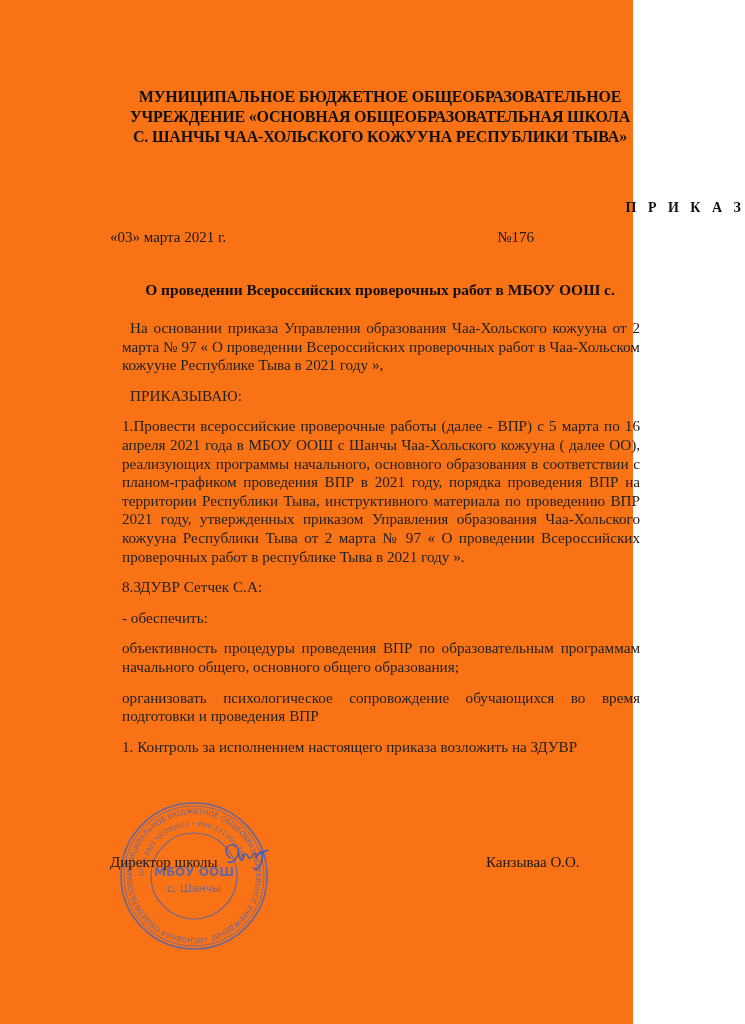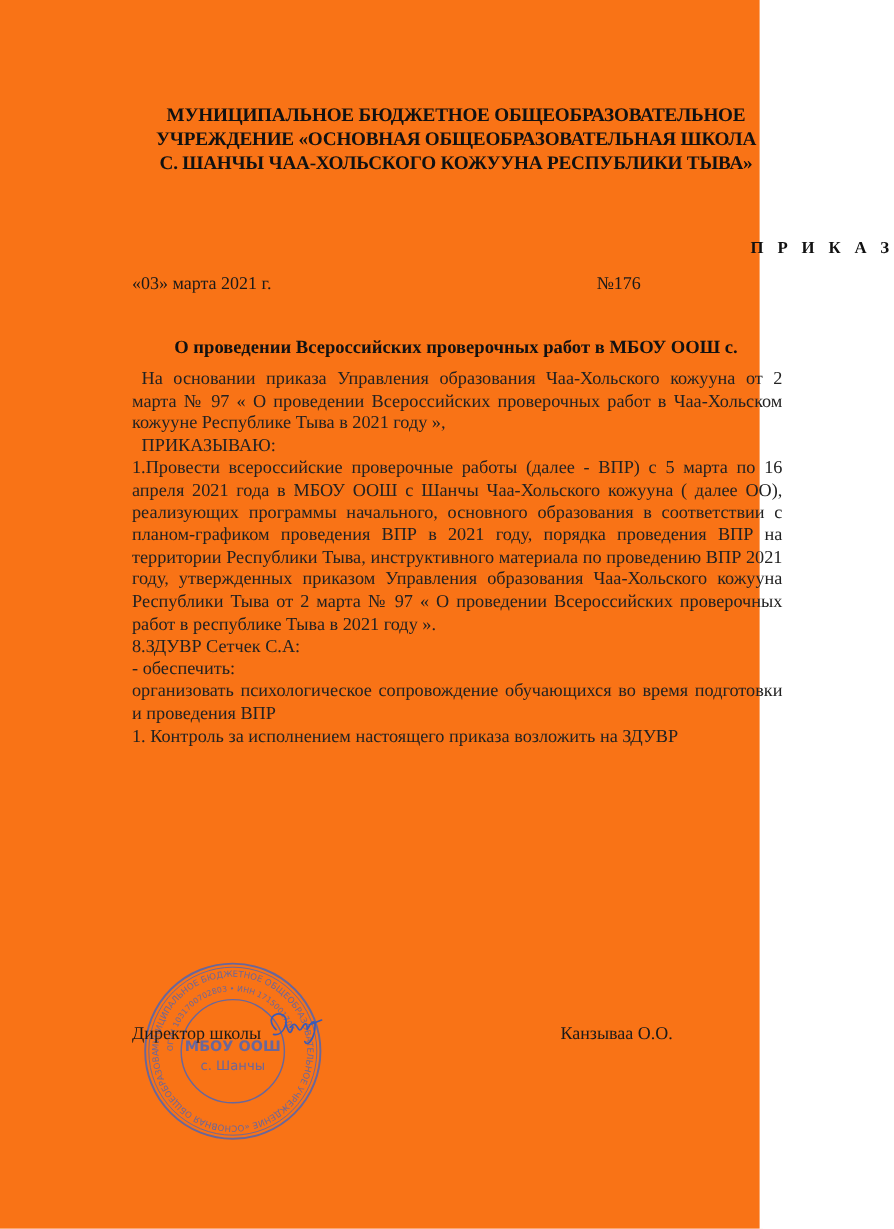--- a/index.html
+++ b/index.html
@@ -9,25 +9,25 @@
   .header { position: absolute; top: 87px; left: 100px; width: 560px; text-align: center;
             font-weight: bold; font-size: 16px; line-height: 20px; letter-spacing: -0.2px; color: #111; }
   .order-title { position: absolute; top: 200px; left: 0; width: 745px; text-align: right;
                  font-weight: bold; font-size: 14px; letter-spacing: 4px; color: #111; }
   .date { position: absolute; top: 229px; left: 110px; font-size: 15px; }
   .number { position: absolute; top: 229px; right: 99px; font-size: 15px; }
   .subject { position: absolute; top: 269px; left: 100px; width: 560px; text-align: center;
              font-weight: bold; font-size: 15.5px; line-height: 19px; color: #111; margin-top: 11px; }
   .body { position: absolute; top: 307px; left: 110px; width: 542px; font-size: 15.2px;
           line-height: 18.6px; text-align: justify; color: #222; }
-  .body p { margin: 0; }
+  .body p { margin: 12px; }
   .indent { text-indent: 8px; }
   .sig-row { position: absolute; top: 854px; left: 110px; width: 480px; font-size: 15px; }
   .sig-title { position: absolute; left: 0; top: 0; }
-  .sig-name { position: absolute; left: 357px; top: 0; font-family: Liberation Serif, serif; }
+  .sig-name { position: absolute; left: 376px; top: 0; font-family: Liberation Serif, serif; }
   .signature { position: absolute; left: 220px; top: 838px; width: 50px; height: 36px; }
   .stamp { position: absolute; left: 118px; top: 800px; width: 152px; height: 152px; opacity: 0.75; }
 </style>
 </head>
 <body>
 
 <div class="page">
 
   <div class="header">
     <div>МУНИЦИПАЛЬНОЕ БЮДЖЕТНОЕ ОБЩЕОБРАЗОВАТЕЛЬНОЕ</div>
@@ -42,20 +42,21 @@
   <div class="subject">
     <div>О проведении Всероссийских проверочных работ в МБОУ ООШ с.</div>
   </div>
 
   <div class="body">
     <p class="indent">На основании приказа Управления образования Чаа-Хольского кожууна от 2 марта № 97 « О проведении Всероссийских проверочных работ в Чаа-Хольском кожууне Республике Тыва в 2021 году »,</p>
     <p class="indent">ПРИКАЗЫВАЮ:</p>
     <p>1.Провести всероссийские проверочные работы (далее - ВПР) с 5 марта по 16 апреля 2021 года в МБОУ ООШ с Шанчы Чаа-Хольского кожууна ( далее ОО), реализующих программы начального, основного образования в соответствии с планом-графиком проведения ВПР в 2021 году, порядка проведения ВПР на территории Республики Тыва, инструктивного материала по проведению ВПР 2021 году, утвержденных приказом Управления образования Чаа-Хольского кожууна Республики Тыва от 2 марта № 97 « О проведении Всероссийских проверочных работ в республике Тыва в 2021 году ».</p>
     <p>8.ЗДУВР Сетчек С.А:</p>
     <p>- обеспечить:</p>
+    <p>объективность процедуры проведения ВПР по образовательным программам начального общего, основного общего образования;</p>
     <p>организовать психологическое сопровождение обучающихся во время подготовки и проведения ВПР</p>
     <p>1. Контроль за исполнением настоящего приказа возложить на ЗДУВР</p>
   </div>
 
   <svg class="stamp" viewBox="0 0 152 152">
     <defs>
       <path id="ringOuter" d="M76,76 m-62,0 a62,62 0 1,1 124,0 a62,62 0 1,1 -124,0"></path>
       <path id="ringInner" d="M76,76 m-50,0 a50,50 0 1,1 100,0 a50,50 0 1,1 -100,0"></path>
     </defs>
     <g fill="none" stroke="#3a63c8">

